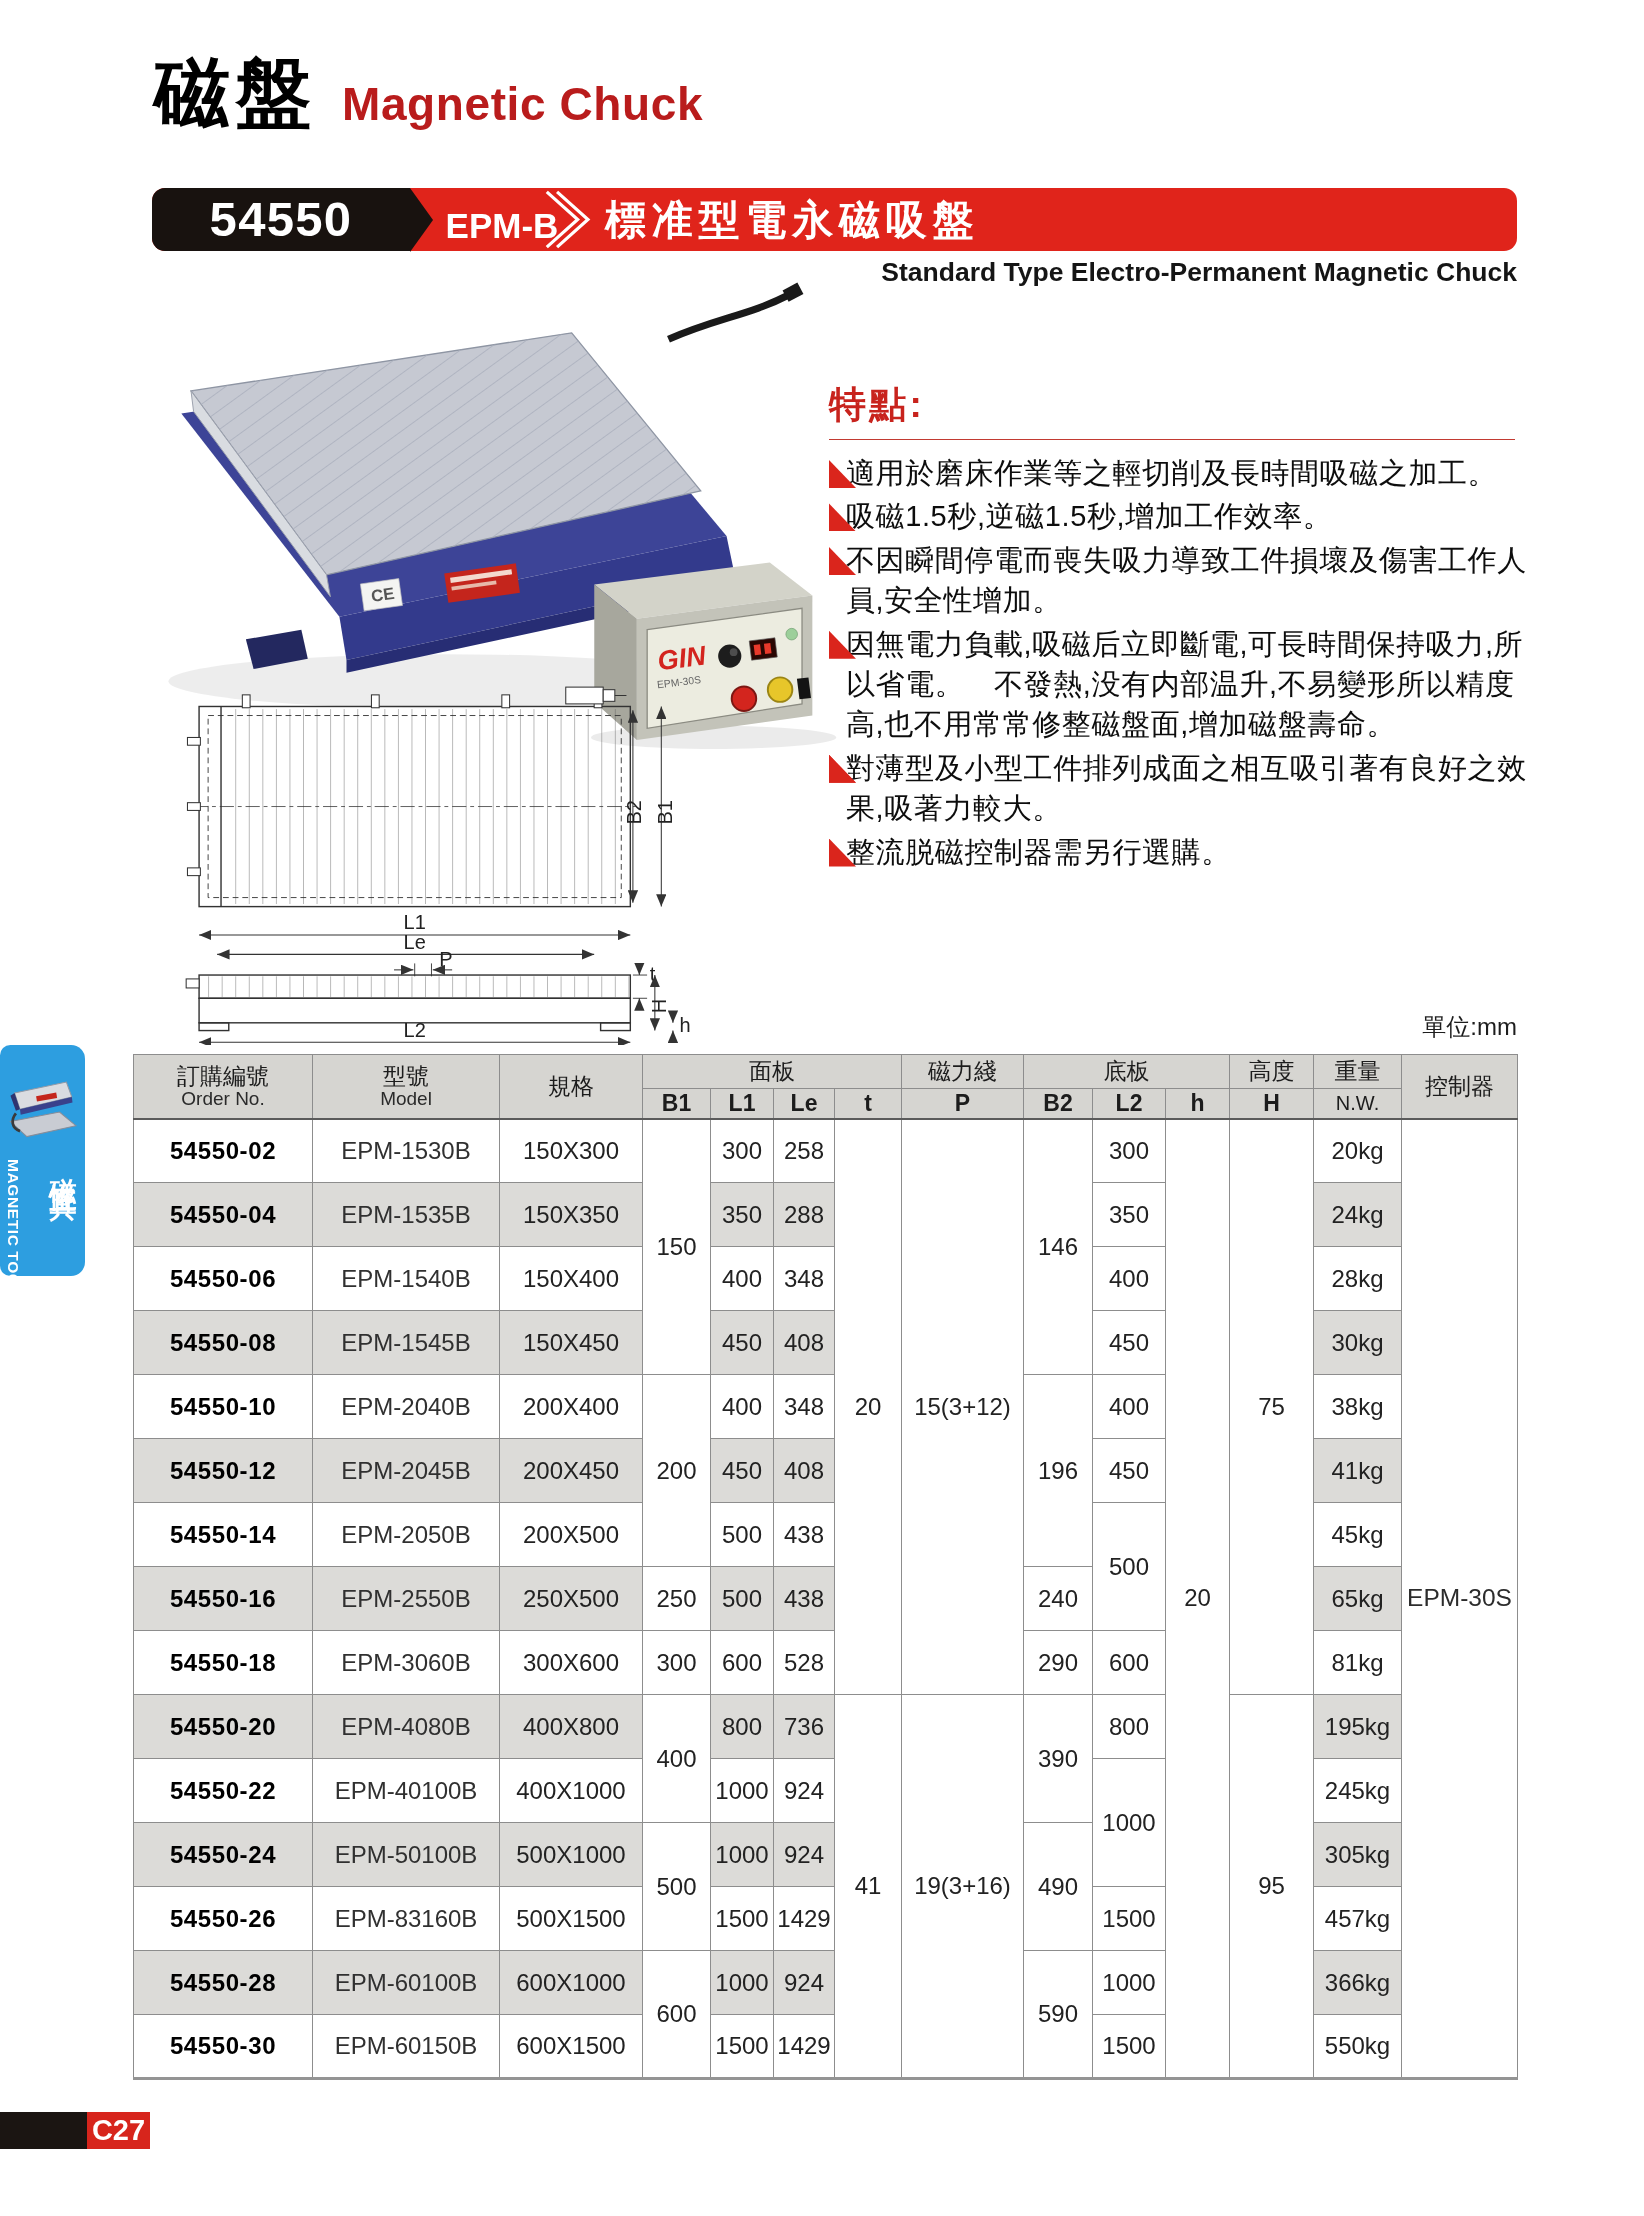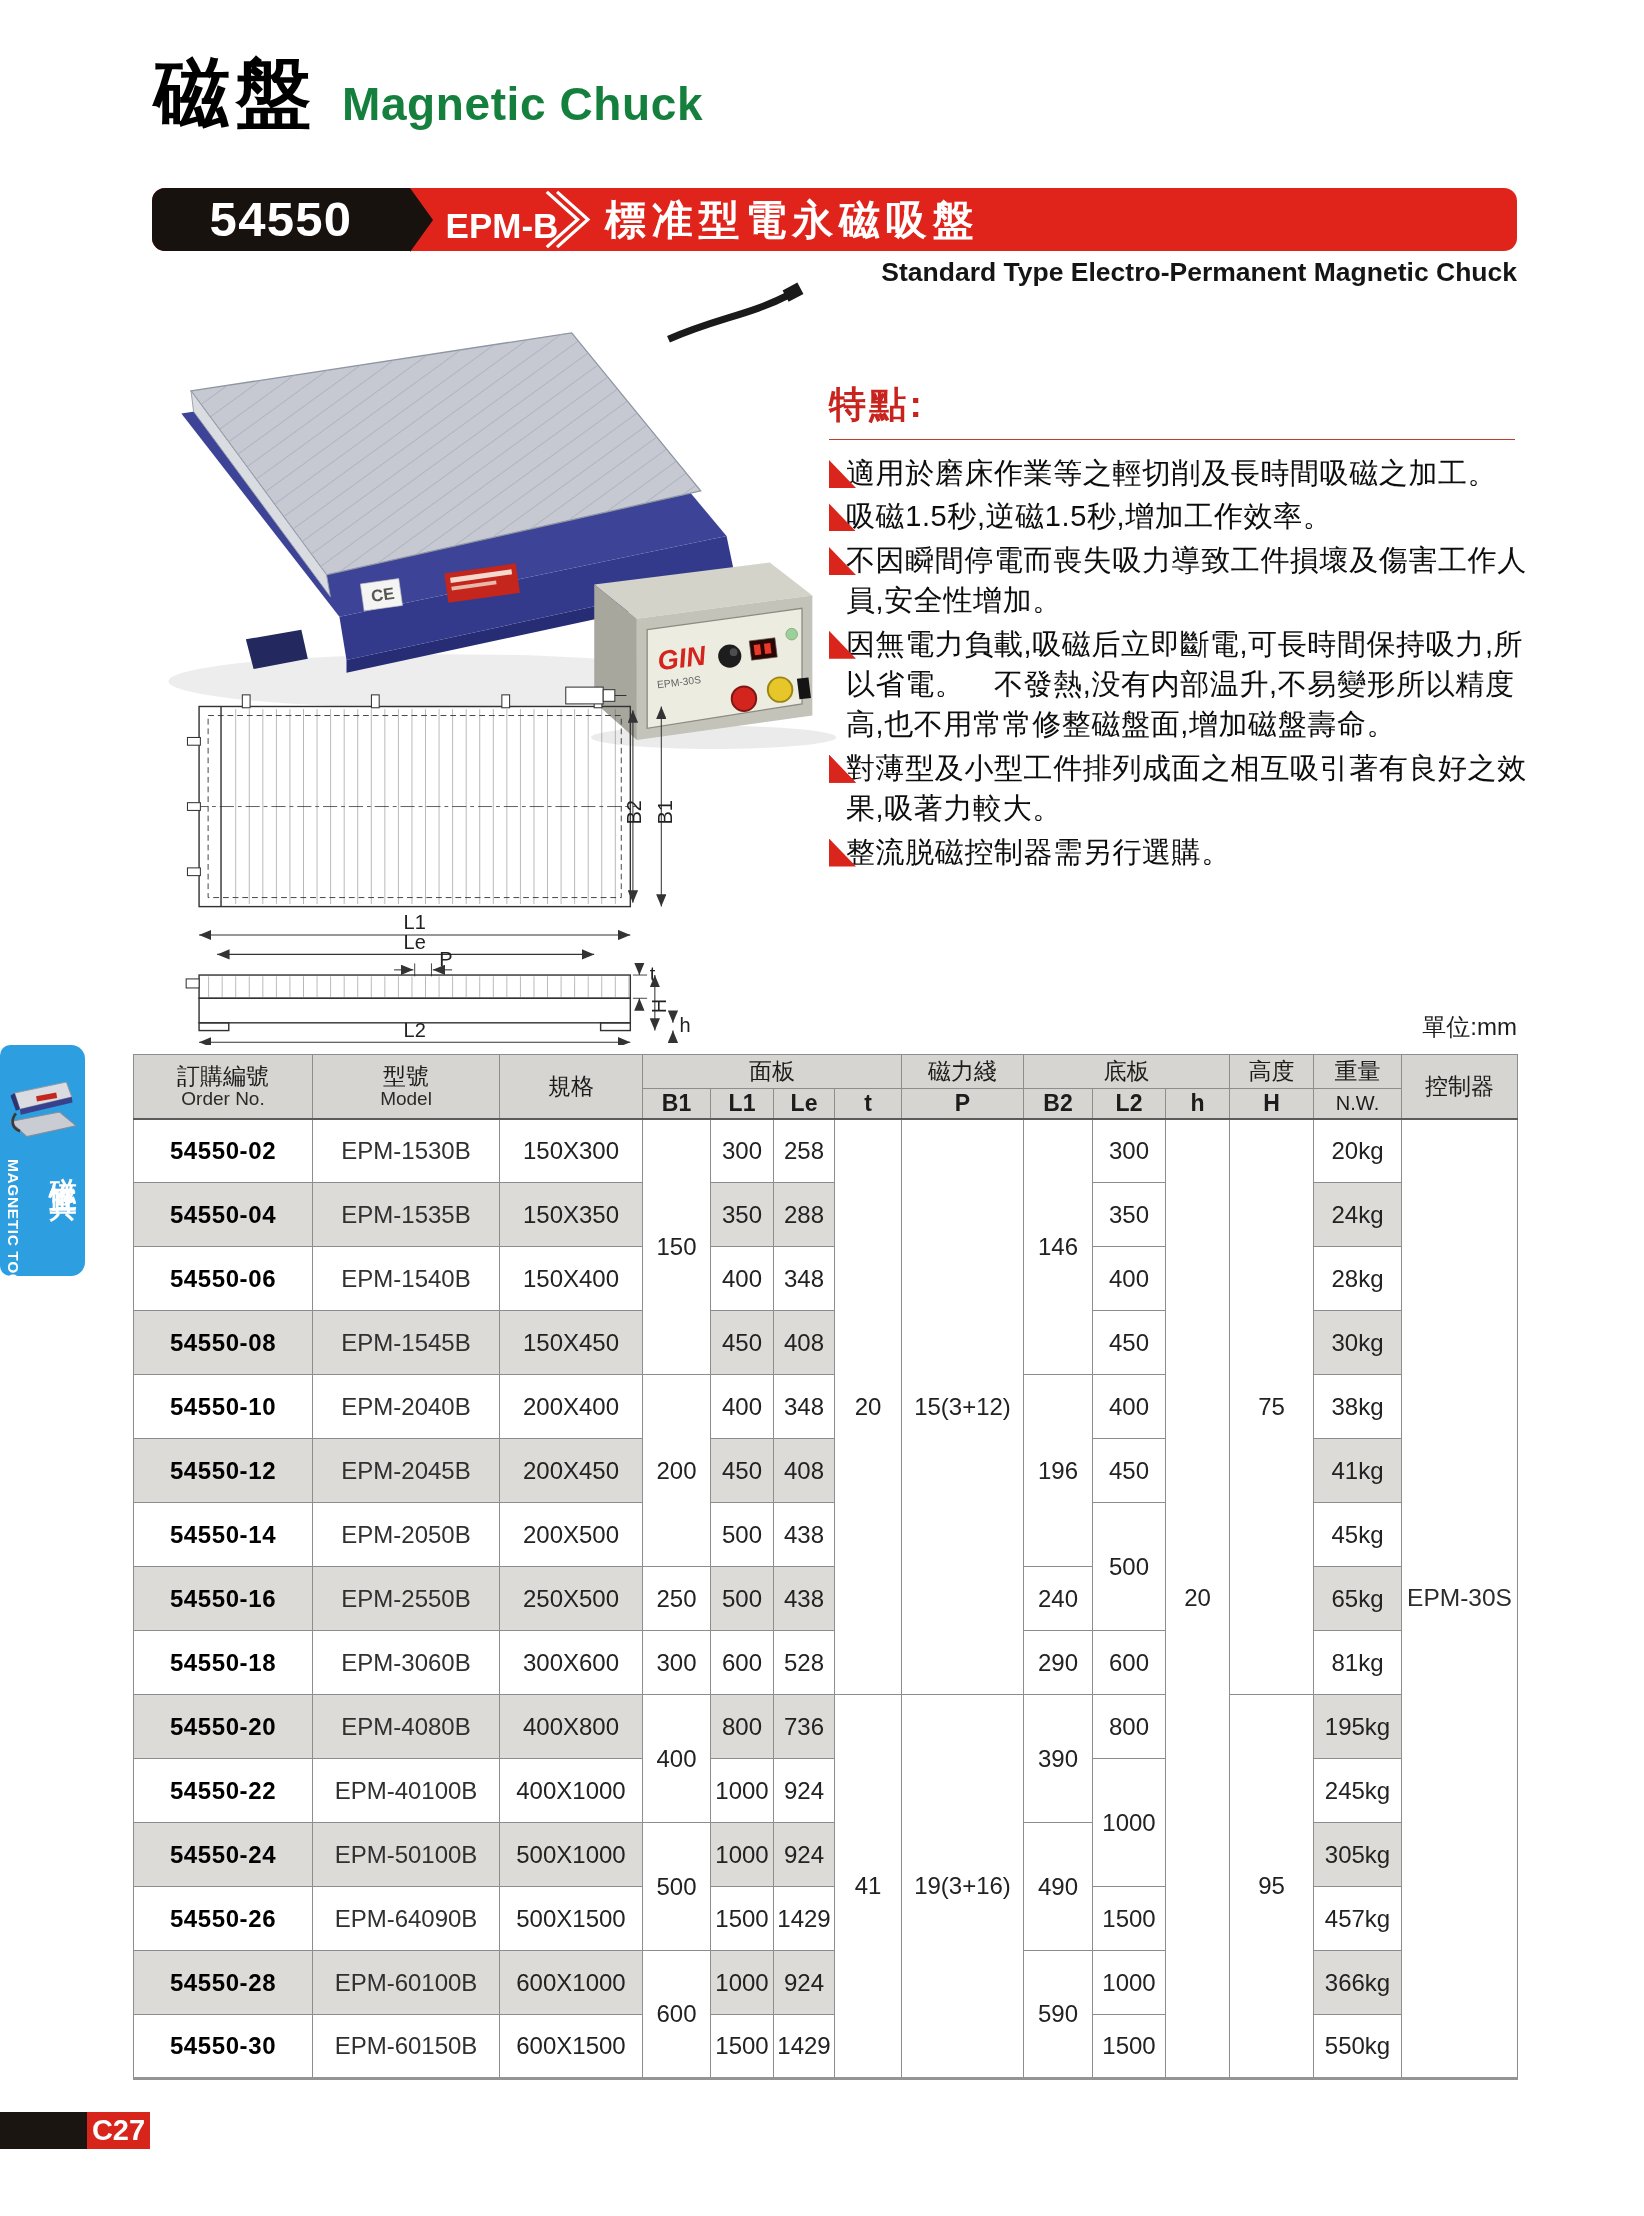--- a/index.html
+++ b/index.html
@@ -3,21 +3,21 @@
 <meta charset="utf-8">
 <style>
   * { margin:0; padding:0; box-sizing:border-box; }
   html,body { background:#ffffff; }
   body {
     width:1644px; height:2216px; position:relative; overflow:hidden;
     font-family:"Liberation Sans","DejaVu Sans",sans-serif; color:#111;
   }
   
   .title-zh { position:absolute; left:154px; top:43px; font-size:76px; font-weight:bold; color:#000; letter-spacing:5.2px; }
-  .title-en { position:absolute; left:342px; top:77px; font-size:46px; font-weight:bold; color:#15803d; letter-spacing:0.6px; }
+  .title-en { position:absolute; left:342px; top:77px; font-size:46px; font-weight:bold; color:#b91c1c; letter-spacing:0.6px; }
 
   .banner { position:absolute; left:152px; top:188px; width:1365px; height:63px; background:#e0241b; border-radius:13px; }
   .banner .black-tab { position:absolute; left:0; top:0; width:258px; height:63px; background:#18120f; border-radius:13px 0 0 13px; }
   .banner .black-arrow { position:absolute; left:258px; top:0; width:0; height:0; border-top:32px solid transparent; border-bottom:32px solid transparent; border-left:23px solid #18120f; }
   .banner .code { position:absolute; left:0; top:0; width:258px; height:50px; line-height:63px; text-align:center; color:#fff; font-size:49px; font-weight:bold; letter-spacing:1.3px; }
   .banner .series { position:absolute; left:292px; top:6px; width:116px; height:63px; line-height:63px; text-align:center; color:#fff; font-size:35px; font-weight:bold; }
   .banner .chev { position:absolute; left:387px; top:0; }
   .banner .zh { position:absolute; left:453px; top:0; height:59px; line-height:65px; color:#fff; font-size:41px; font-weight:bold; letter-spacing:5.8px; white-space:nowrap; }
   .subtitle { position:absolute; right:127px; top:257px; font-size:26.5px; font-weight:bold; color:#151515; }
 
@@ -385,21 +385,21 @@
       <td class="c-model sh">EPM-50100B</td>
       <td class="sh">500X1000</td>
       <td rowspan="2">500</td>
       <td class="sh">1000</td>
       <td class="sh">924</td>
       <td rowspan="2">490</td>
       <td class="sh">305kg</td>
     </tr>
     <tr>
       <td class="c-order">54550-26</td>
-      <td class="c-model">EPM-64090B</td>
+      <td class="c-model">EPM-83160B</td>
       <td>500X1500</td>
       <td>1500</td>
       <td>1429</td>
       <td>1500</td>
       <td>457kg</td>
     </tr>
     <tr>
       <td class="c-order sh">54550-28</td>
       <td class="c-model sh">EPM-60100B</td>
       <td class="sh">600X1000</td>

